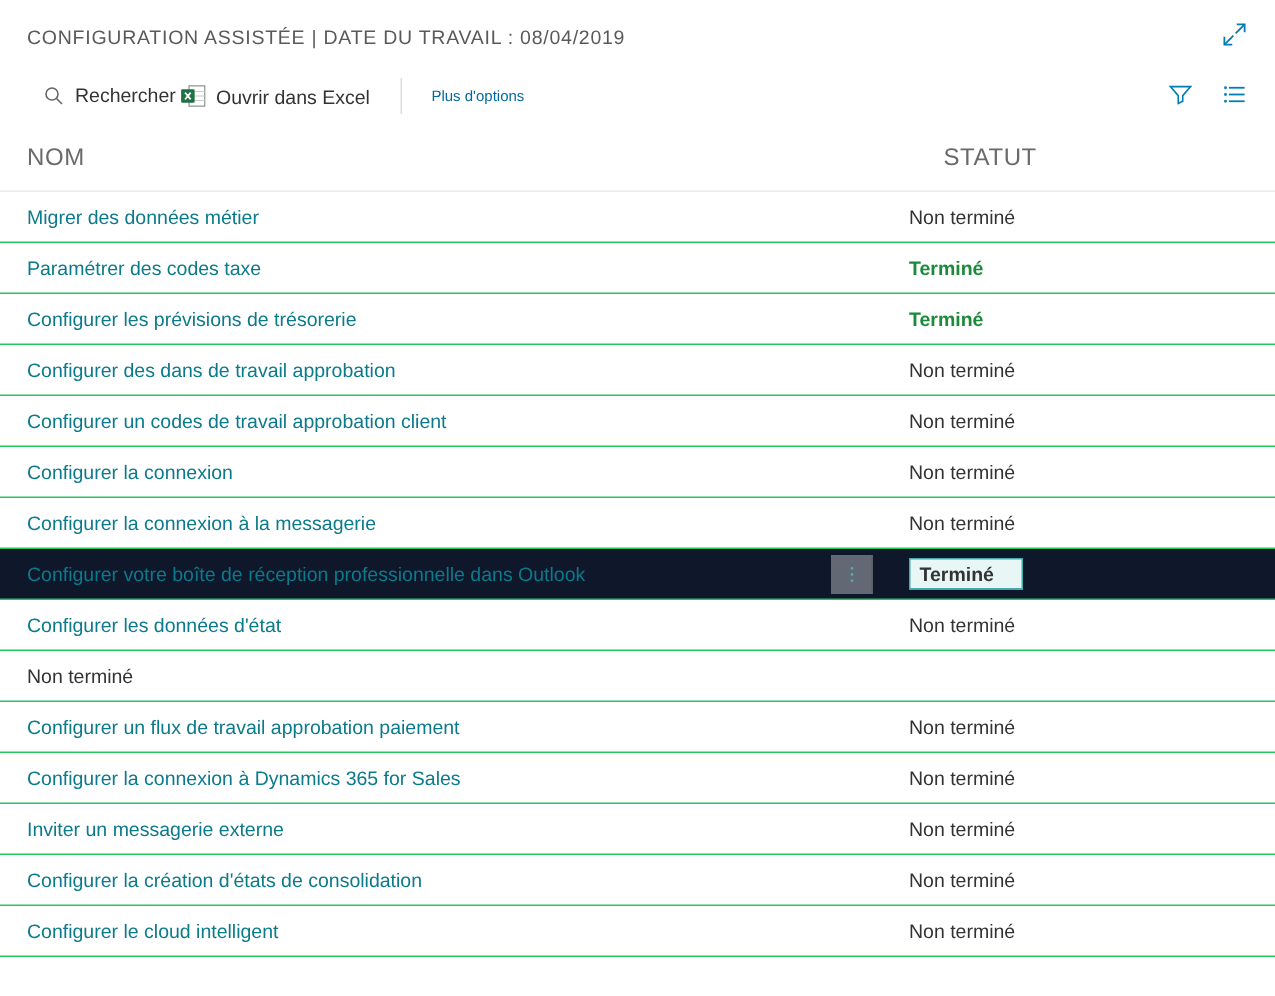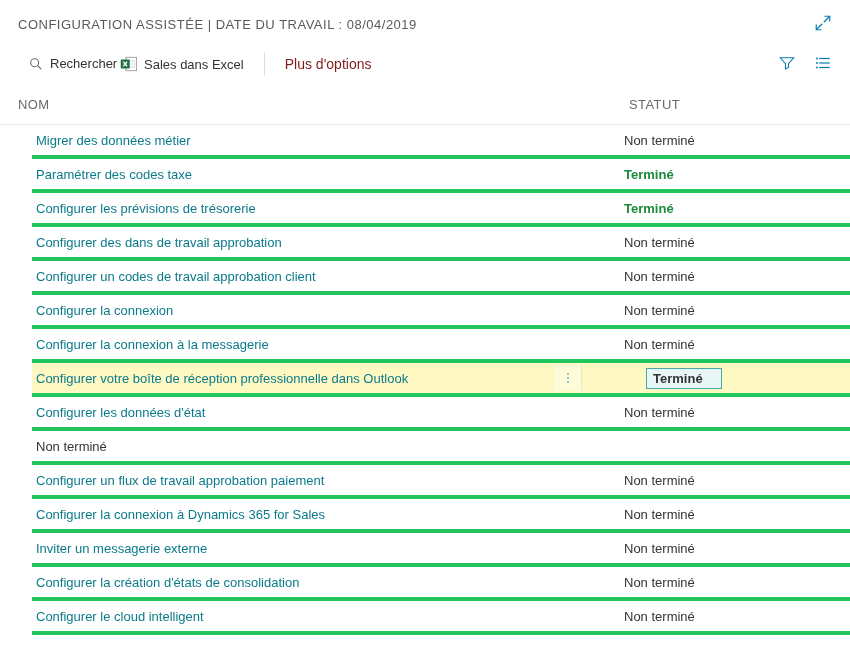--- a/index.html
+++ b/index.html
@@ -51,22 +51,22 @@
     line-height: 1.1;
     width: 50px;
   }
   .divider {
     width: 1px;
     height: 24px;
     background: #ddd;
     margin: 0 10px;
   }
   .more-options {
-    color: #7f1d1d;
-    font-size: 14px;
+    color: #0369a1;
+    font-size: 10px;
     padding: 4px 10px;
     cursor: pointer;
   }
   .toolbar-right {
     margin-left: auto;
     display: flex;
     align-items: center;
     gap: 18px;
   }
   .toolbar-right .ticon {
@@ -75,56 +75,54 @@
   }
   .table {
     width: 100%;
   }
   .thead {
     display: flex;
     padding: 10px 18px 12px 18px;
     border-bottom: 1px solid #eaeaea;
   }
   .th {
-    font-size: 13px;
+    font-size: 16px;
     letter-spacing: 0.4px;
     color: #6a6a6a;
     text-transform: uppercase;
   }
   .col-nom { flex: 0 0 588px; }
   .col-statut { flex: 1; margin-left: 23px; }
   .row {
     display: flex;
     align-items: center;
-    padding: 0 4px;
+    padding: 0 18px;
     height: 34px;
-    border-bottom: 4px solid #22c55e;
+    border-bottom: 1px solid #22c55e;
     position: relative;
-    margin-left: 32px;
   }
   .row .name-cell {
     flex: 0 0 588px;
     color: #0b7a8a;
     cursor: pointer;
     white-space: nowrap;
     overflow: hidden;
     text-overflow: ellipsis;
     padding-right: 40px;
   }
   .row .statut-cell {
     flex: 1;
     color: #333;
   }
   .statut-done {
     color: #1c8a3a;
     font-weight: 600;
   }
   .row.selected {
-    background: #fef9c3;
-    gap: 22px;
+    background: #0f172a;
   }
   .row.selected .name-cell {
     color: #0b7a8a;
   }
   .row.selected .statut-wrap {
     display: inline-block;
     border: 1px solid #4aa;
     background: #e8f7f5;
     padding: 2px 18px 2px 6px;
     color: #333;
@@ -182,21 +180,21 @@
       <span class="icon">
         <svg class="excel-icon" viewBox="0 0 24 24">
           <rect x="8" y="3" width="14" height="18" fill="#fff" stroke="#888" stroke-width="1"></rect>
           <line x1="8" y1="8" x2="22" y2="8" stroke="#ccc"></line>
             <line x1="8" y1="12" x2="22" y2="12" stroke="#ccc"></line>
             <line x1="8" y1="16" x2="22" y2="16" stroke="#ccc"></line>
           <rect x="1" y="6" width="12" height="12" rx="1" fill="#1f7244"></rect>
           <path d="M4.5 9 L9.5 15 M9.5 9 L4.5 15" stroke="#fff" stroke-width="1.6"></path>
         </svg>
       </span>
-      <span>Sales dans Excel</span>
+      <span>Ouvrir dans Excel</span>
     </div>
 
     <div class="divider"></div>
 
     <div class="more-options">Plus d'options</div>
 
     <div class="toolbar-right">
       <span class="ticon">
         <svg width="18" height="18" viewBox="0 0 24 24" fill="none" stroke="#027db1" stroke-width="1.4">
           <path d="M3 5h18l-7 8v5l-4 2v-7L3 5z"></path>

